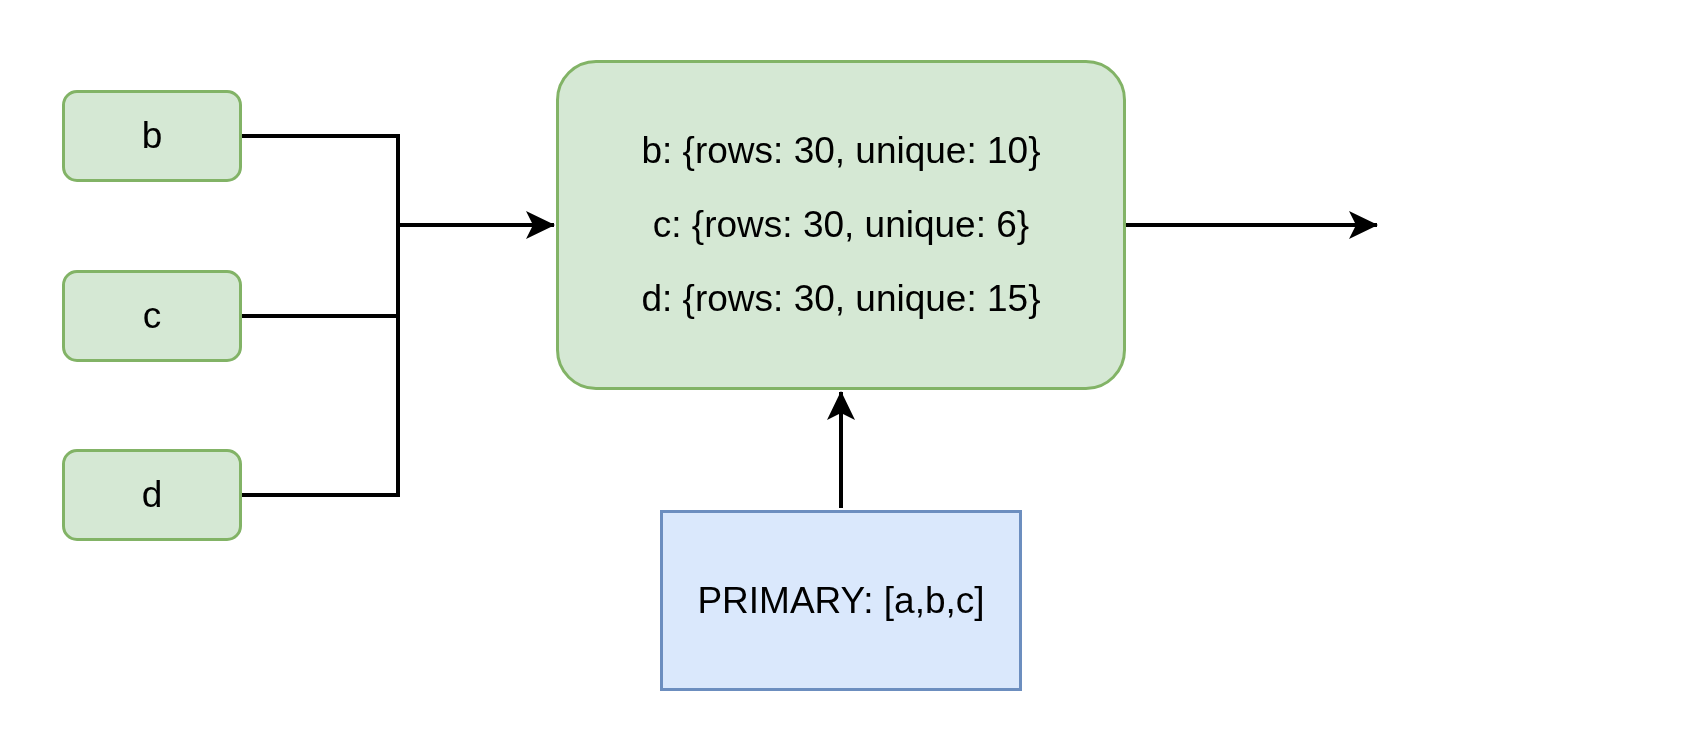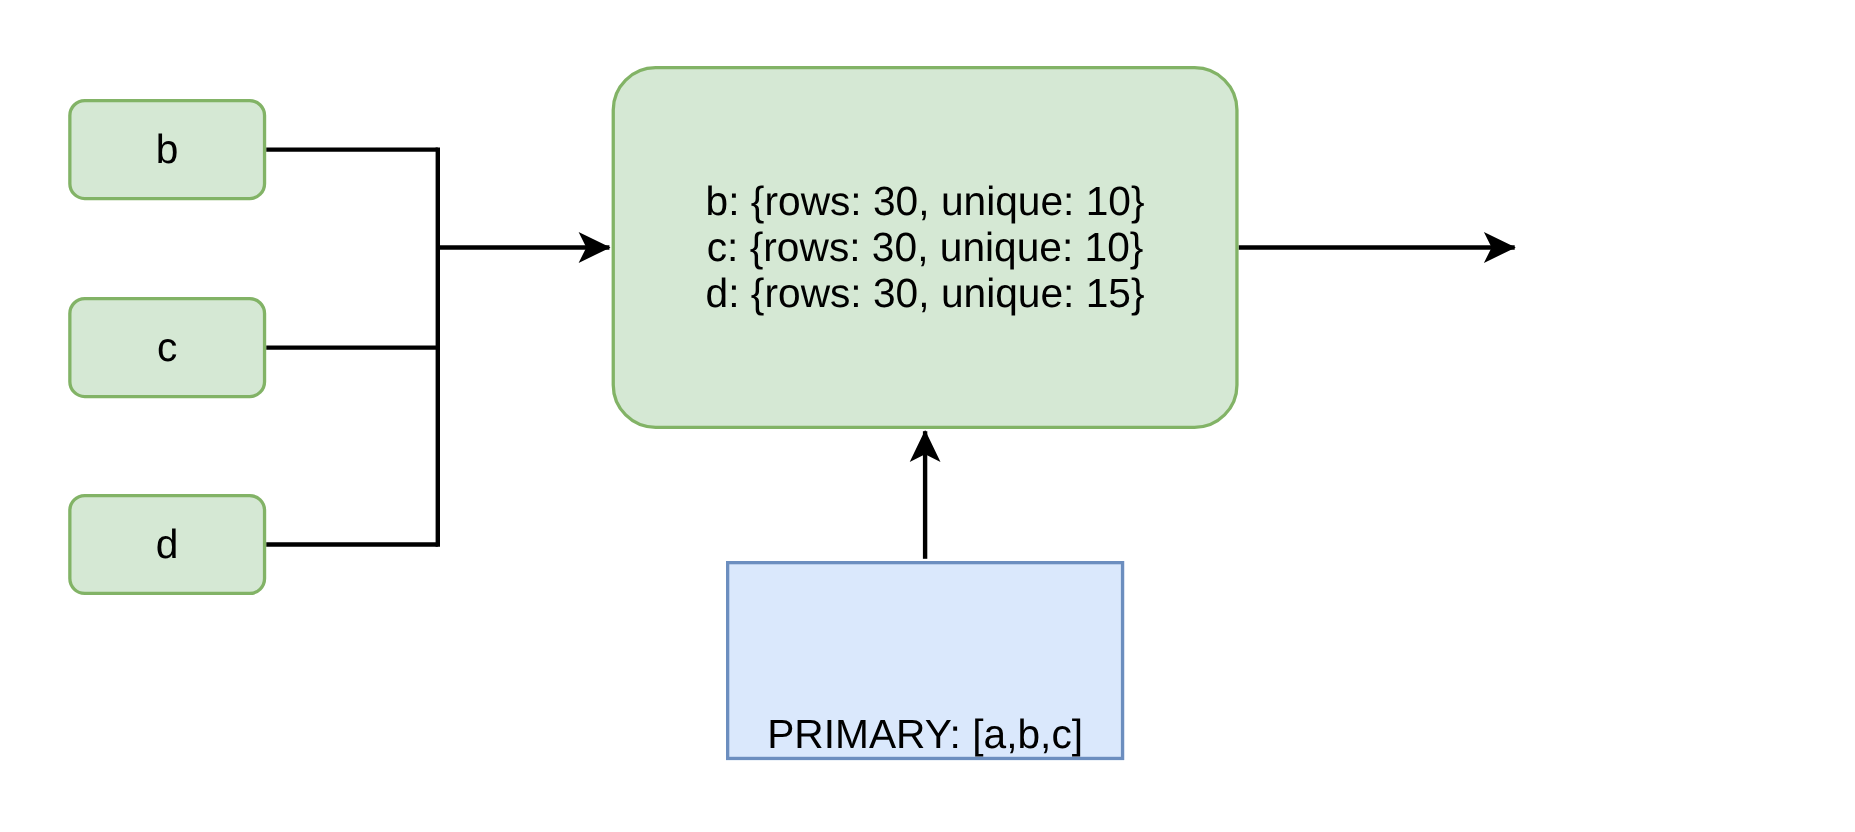--- a/index.html
+++ b/index.html
@@ -34,34 +34,34 @@
     text-align: center;
     white-space: nowrap;
   }
   .node.green {
     background: #d5e8d4;
     border: 3px solid #82b366;
   }
   .node.blue {
     background: #dae8fc;
     border: 3px solid #6c8ebf;
-    align-items: flex-end;
   }
   .node-small {
     width: 180px; height: 92px;
     border-radius: 15px;
   }
   #node-b { left: 62px; top: 90px; }
   #node-c { left: 62px; top: 270px; }
   #node-d { left: 62px; top: 449px; }
   #node-stats {
     left: 556px; top: 60px;
     width: 570px; height: 330px;
     border-radius: 40px;
     flex-direction: column;
+    gap: 32px;
   }
   #node-stats .stat-line {
     display: block;
     height: 42px;
     line-height: 42px;
   }
   #node-cache {
     left: 1381px; top: 104px;
     width: 240px; height: 240px;
     border-radius: 50%;
@@ -100,21 +100,21 @@
   <div class="node green node-small" id="node-c">
     <span>c</span>
   </div>
 
   <div class="node green node-small" id="node-d">
     <span>d</span>
   </div>
 
   <div class="node green" id="node-stats">
     <span class="stat-line">b: {rows: 30, unique: 10}</span>
-    <span class="stat-line">c: {rows: 30, unique: 10}</span>
+    <span class="stat-line">c: {rows: 30, unique: 6}</span>
     <span class="stat-line">d: {rows: 30, unique: 15}</span>
   </div>
 
 
   <div class="node blue" id="node-primary">
     <span>PRIMARY: [a,b,c]</span>
   </div>
 
 </div>
 

